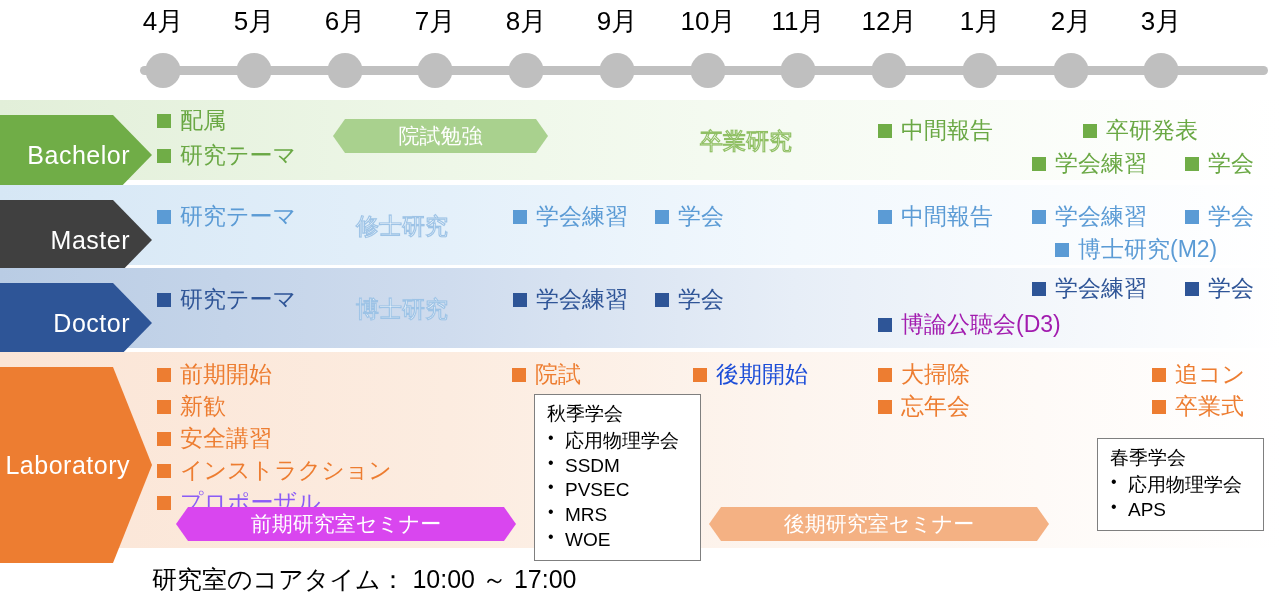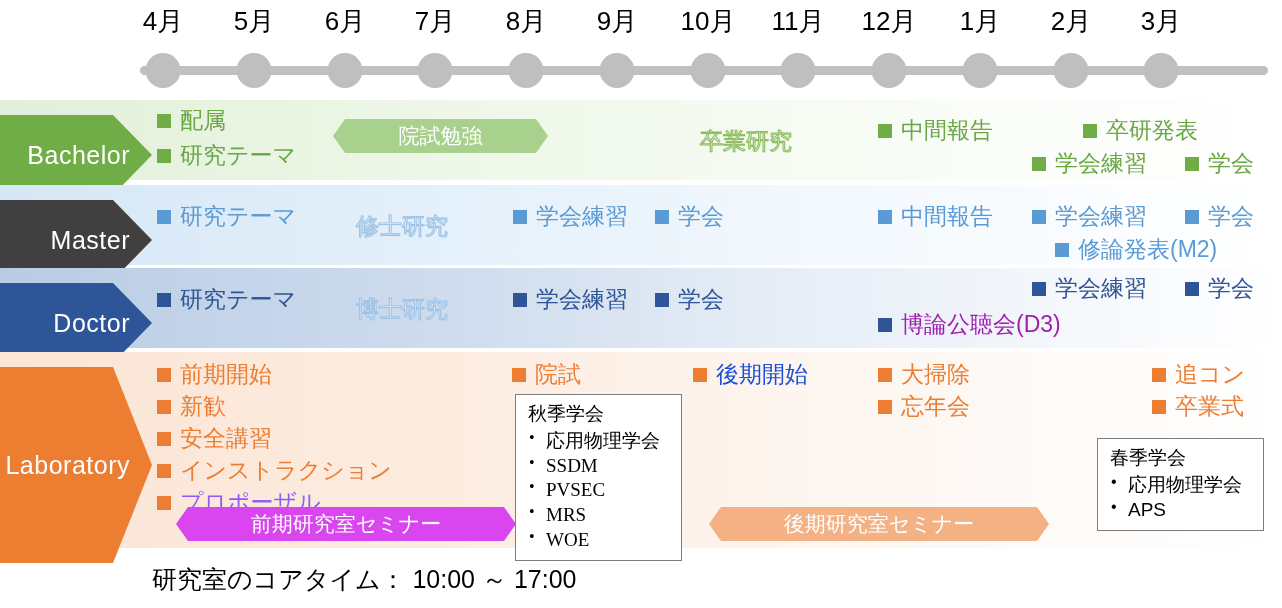--- a/index.html
+++ b/index.html
@@ -186,21 +186,21 @@
     <div class="item" style="left:1032px;top:20px">
       <span class="bullet" style="background:#5b9bd5"></span>
       <span class="txt" style="color:#5b9bd5">学会練習</span>
     </div>
     <div class="item" style="left:1185px;top:20px">
       <span class="bullet" style="background:#5b9bd5"></span>
       <span class="txt" style="color:#5b9bd5">学会</span>
     </div>
     <div class="item" style="left:1055px;top:53px">
       <span class="bullet" style="background:#5b9bd5"></span>
-      <span class="txt" style="color:#5b9bd5">修論発表(M2)</span>
+      <span class="txt" style="color:#5b9bd5">博士研究(M2)</span>
     </div>
   </div>
 
   <div class="row" id="row-doctor" style="top:268px;width:1282px;height:80px">
     <div class="row-bg" style="background:linear-gradient(to right,#b9cce4 0%,#cfdcee 35%,#e7eef7 62%,#ffffff 100%)"></div>
     <div class="arrow" style="background:#2e5597">
       <span class="arrow-label">Doctor</span>
     </div>
 
     <div class="item" style="left:157px;top:20px">
@@ -285,21 +285,21 @@
     </div>
 
     <div class="banner" style="left:176px;top:155px;width:340px;background:#d946ef">
       <span class="txt">前期研究室セミナー</span>
     </div>
     <div class="banner" style="left:709px;top:155px;width:340px;background:#f4b183">
       <span class="txt">後期研究室セミナー</span>
     </div>
   </div>
 
-  <div class="notebox" style="left:515px;top:394px;width:145px;font-family:Liberation Serif, serif;">
+  <div class="notebox" style="left:534px;top:394px;width:145px;">
     <div class="nb-title">秋季学会</div>
     <ul>
       <li>応用物理学会</li>
       <li>SSDM</li>
       <li>PVSEC</li>
       <li>MRS</li>
       <li>WOE</li>
     </ul>
   </div>
 

